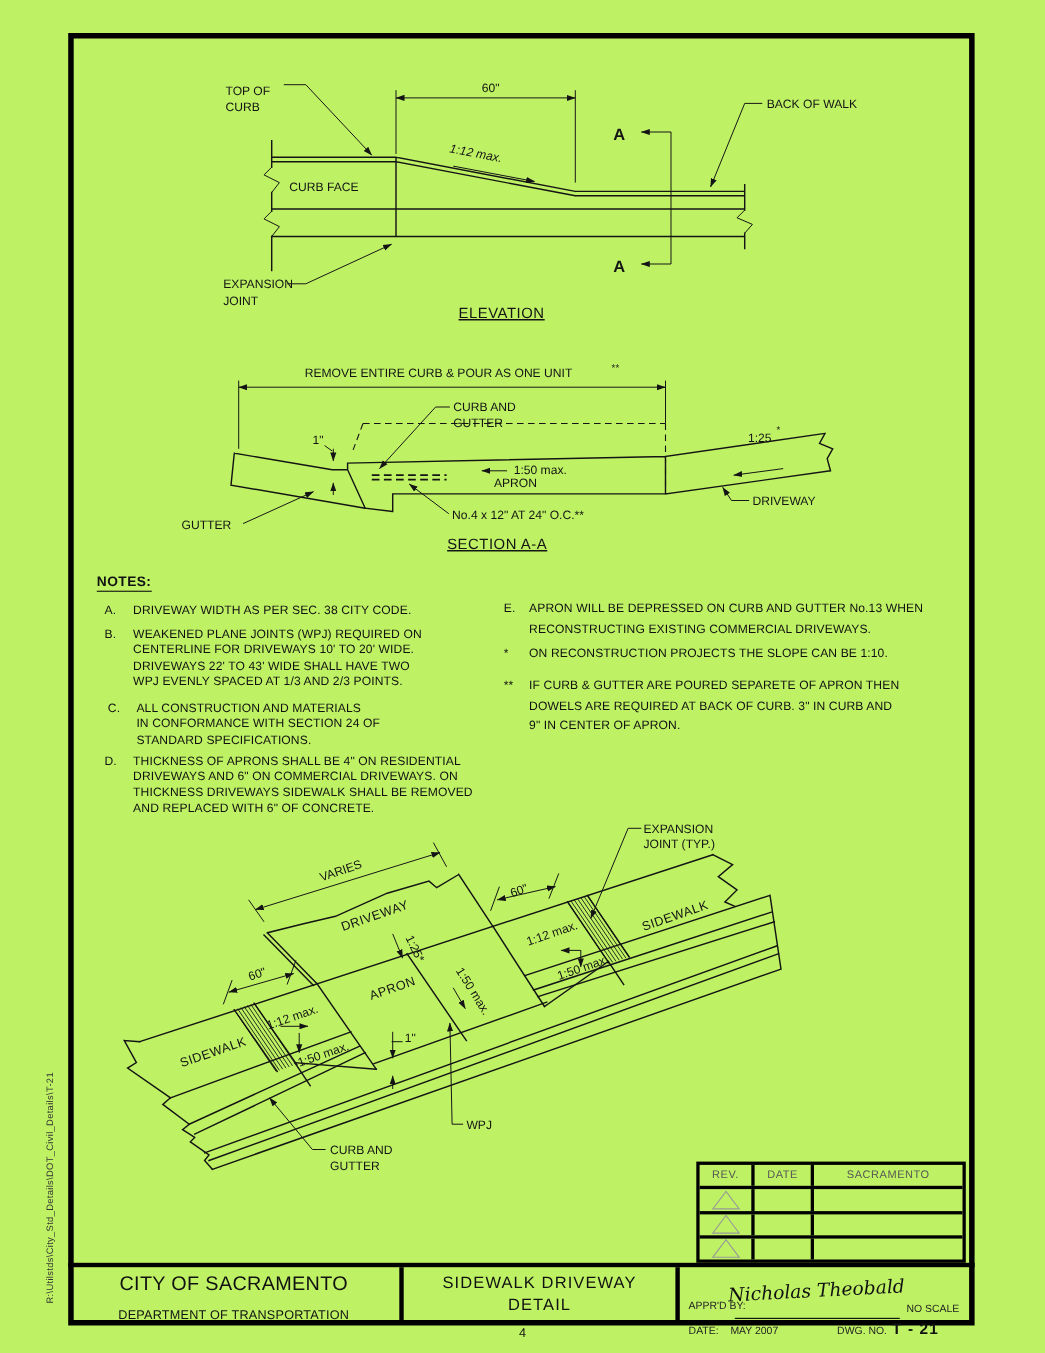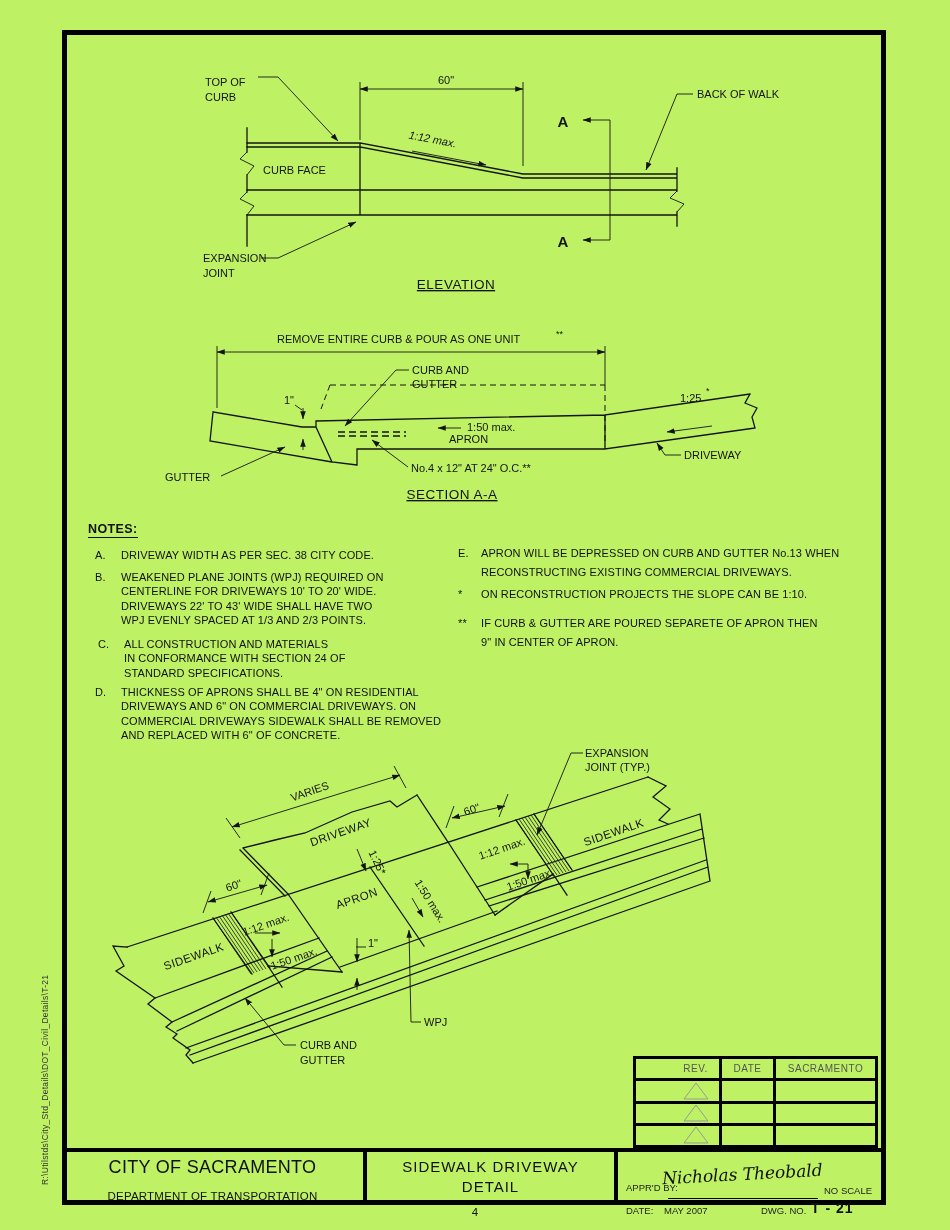--- a/index.html
+++ b/index.html
@@ -23,21 +23,21 @@
   
   .note{position:absolute;font-size:11px;line-height:14.4px;letter-spacing:.1px;white-space:nowrap;}
   .noteR{line-height:18.6px;}
   .nlab{position:absolute;left:-26px;top:0;}
   .nlabR{left:-23px;}
   #notesHead{position:absolute;left:88px;top:522px;font-size:12.5px;font-weight:bold;
              border-bottom:1.6px solid #111;padding-bottom:1px;letter-spacing:.4px;}
   
   #revtbl{position:absolute;left:633px;top:1056px;width:245px;height:92px;
           border:3px solid #000;box-sizing:border-box;display:flex;flex-direction:column;}
-  .revrow{display:flex;flex:1;border-top:3px solid #000;padding-left:36px;}
+  .revrow{display:flex;flex:1;border-top:3px solid #000;}
   .revrow:first-child{border-top:none;}
   .revc{border-right:3px solid #000;box-sizing:border-box;display:flex;
         align-items:center;justify-content:center;}
   .c1{width:50px;} .c2{width:54px;} .c3{flex:1;border-right:none;}
   .revhead{font-size:10px;color:#555;letter-spacing:.5px;}
   
   #tstrip{position:absolute;left:62px;top:1148px;width:824px;height:56px;box-sizing:border-box;
           border-top:4px solid #000;display:flex;}
   .tcell{border-right:4px solid #000;box-sizing:border-box;position:relative;}
   .tc1{width:305px;text-align:center;}
@@ -233,35 +233,36 @@
   <div class="note" style="left:124px;top:637px">
     <span class="nlab">C.</span>
     <div>ALL CONSTRUCTION AND MATERIALS</div>
     <div>IN CONFORMANCE WITH SECTION 24 OF</div>
     <div>STANDARD SPECIFICATIONS.</div>
   </div>
   <div class="note" style="left:121px;top:685px">
     <span class="nlab">D.</span>
     <div>THICKNESS OF APRONS SHALL BE 4" ON RESIDENTIAL</div>
     <div>DRIVEWAYS AND 6" ON COMMERCIAL DRIVEWAYS. ON</div>
-    <div>COMMERCIAL DRIVEWAYS SIDEWALK SHALL BE REMOVED</div>
+    <div>THICKNESS DRIVEWAYS SIDEWALK SHALL BE REMOVED</div>
     <div>AND REPLACED WITH 6" OF CONCRETE.</div>
   </div>
   <div class="note noteR" style="left:481px;top:544px">
     <span class="nlab nlabR">E.</span>
     <div>APRON WILL BE DEPRESSED ON CURB AND GUTTER No.13 WHEN</div>
     <div>RECONSTRUCTING EXISTING COMMERCIAL DRIVEWAYS.</div>
   </div>
   <div class="note noteR" style="left:481px;top:585px">
     <span class="nlab nlabR">*</span>
     <div>ON RECONSTRUCTION PROJECTS THE SLOPE CAN BE 1:10.</div>
   </div>
   <div class="note noteR" style="left:481px;top:614px">
     <span class="nlab nlabR">**</span>
     <div>IF CURB &amp; GUTTER ARE POURED SEPARETE OF APRON THEN</div>
+    <div>DOWELS ARE REQUIRED AT BACK OF CURB.  3" IN CURB AND</div>
     <div>9" IN CENTER OF APRON.</div>
   </div>
 
   <div id="revtbl">
     <div class="revrow">
       <div class="revc c1 revhead">REV.</div>
       <div class="revc c2 revhead">DATE</div>
       <div class="revc c3 revhead">SACRAMENTO</div>
     </div>
     <div class="revrow">

